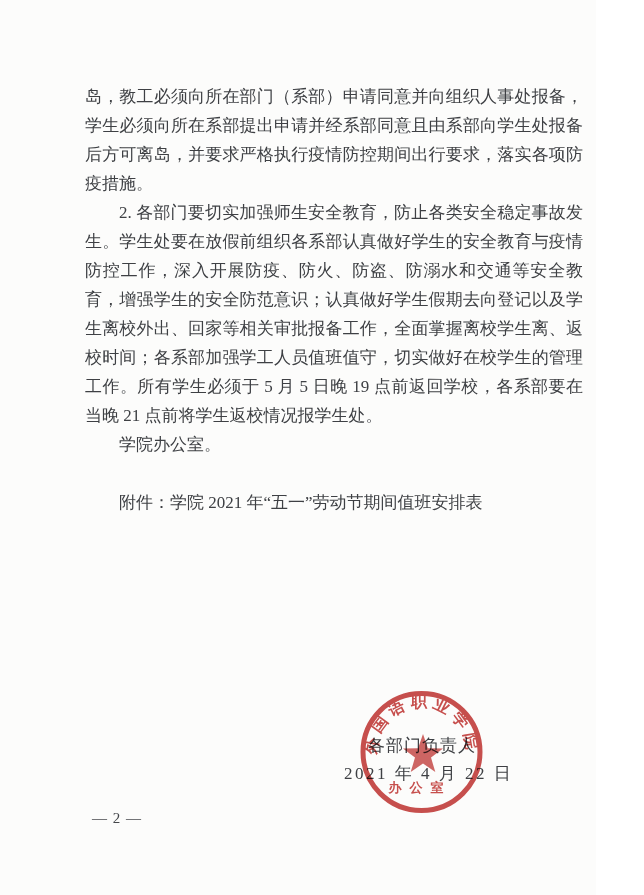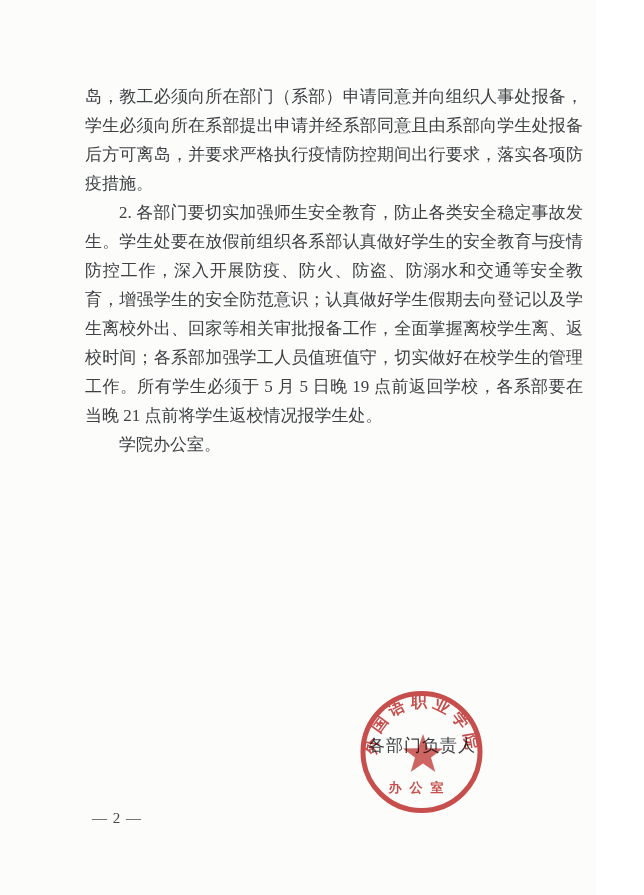--- a/index.html
+++ b/index.html
@@ -48,24 +48,26 @@
 </style>
 </head>
 <body>
 
 <div class="page">
 
   <div class="doc-body">
     <p class="para">岛，教工必须向所在部门（系部）申请同意并向组织人事处报备，学生必须向所在系部提出申请并经系部同意且由系部向学生处报备后方可离岛，并要求严格执行疫情防控期间出行要求，落实各项防疫措施。</p>
     <p class="para indent">2. 各部门要切实加强师生安全教育，防止各类安全稳定事故发生。学生处要在放假前组织各系部认真做好学生的安全教育与疫情防控工作，深入开展防疫、防火、防盗、防溺水和交通等安全教育，增强学生的安全防范意识；认真做好学生假期去向登记以及学生离校外出、回家等相关审批报备工作，全面掌握离校学生离、返校时间；各系部加强学工人员值班值守，切实做好在校学生的管理工作。所有学生必须于 5 月 5 日晚 19 点前返回学校，各系部要在当晚 21 点前将学生返校情况报学生处。</p>
     <p class="para indent">学院办公室。</p>
+    <p class="attachment">附件：学院 2021 年“五一”劳动节期间值班安排表</p>
   </div>
 
   <div class="sig-office">各部门负责人</div>
 
+  <div class="sig-date">2021 年 4 月 22 日</div>
 
   <svg class="seal" viewBox="0 0 130 128" xmlns="http://www.w3.org/2000/svg">
     <circle cx="64.5" cy="64" r="58.5" fill="none" stroke="#c5413f" stroke-width="5"></circle>
     <path id="sealArc" d="M 20.2,71.8 A 45,45 0 1 1 108.8,71.8" fill="none"></path>
     <text font-size="16" letter-spacing="5" fill="#c5413f">
       <textPath href="#sealArc" startOffset="50%" text-anchor="middle">外国语职业学院</textPath>
     </text>
     <polygon fill="#c5413f" fill-opacity="0.88" points="66,46 70.9,60.2 86,60.5 74,69.6 78.3,84 66,75.4 53.7,84 58,69.6 46,60.5 61.1,60.2"></polygon>
     <text x="63" y="104" font-size="13" letter-spacing="8" fill="#c5413f" text-anchor="middle">办公室</text>
   </svg>

